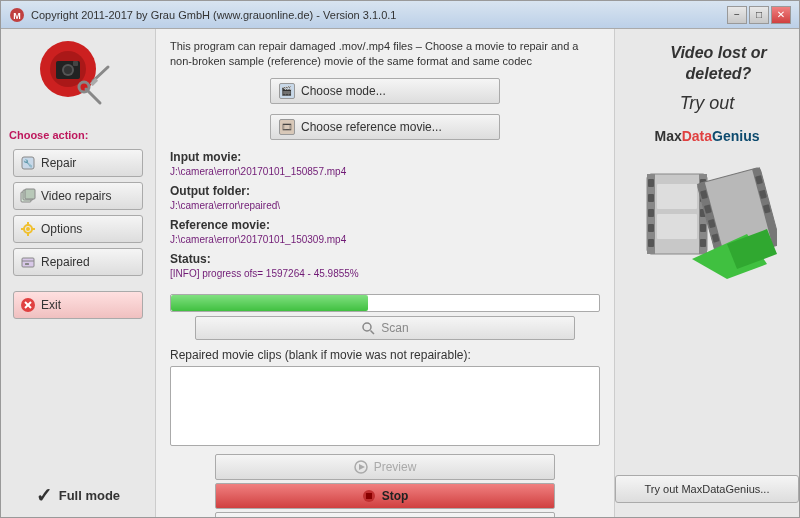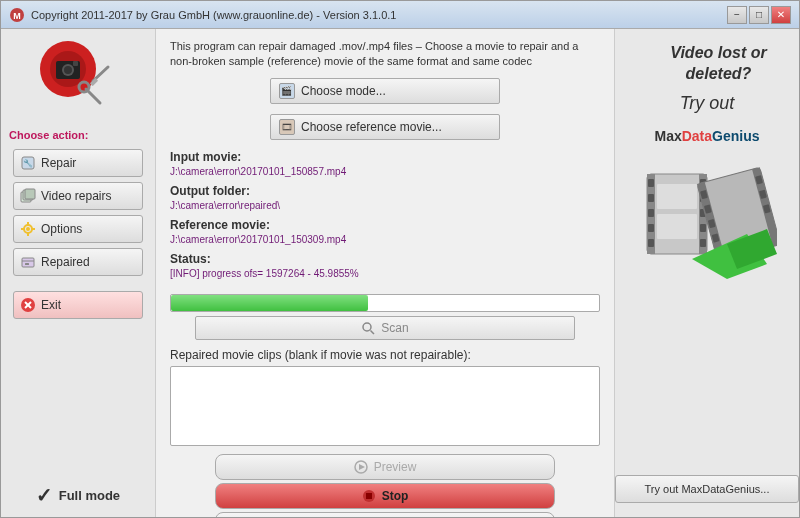--- a/index.html
+++ b/index.html
@@ -222,21 +222,21 @@
       display: flex;
       flex-direction: column;
       gap: 3px;
       align-items: center;
     }
     .action-btn {
       height: 26px;
       width: 340px;
       background: linear-gradient(to bottom, #f5f5f5, #ddd);
       border: 1px solid #aaa;
-      border-radius: 8px;
+      border-radius: 2px;
       cursor: pointer;
       display: flex;
       align-items: center;
       justify-content: center;
       font-size: 12px;
       color: #333;
       gap: 6px;
     }
     .action-btn.stop {
       background: linear-gradient(to bottom, #f08080, #d04040);

